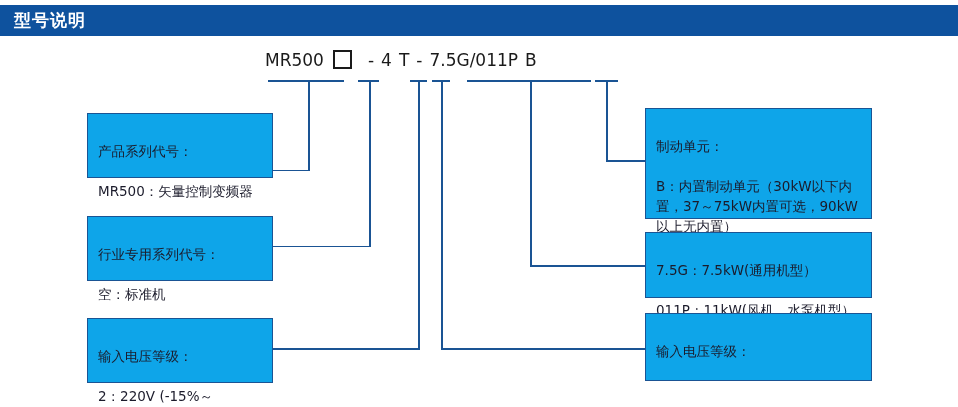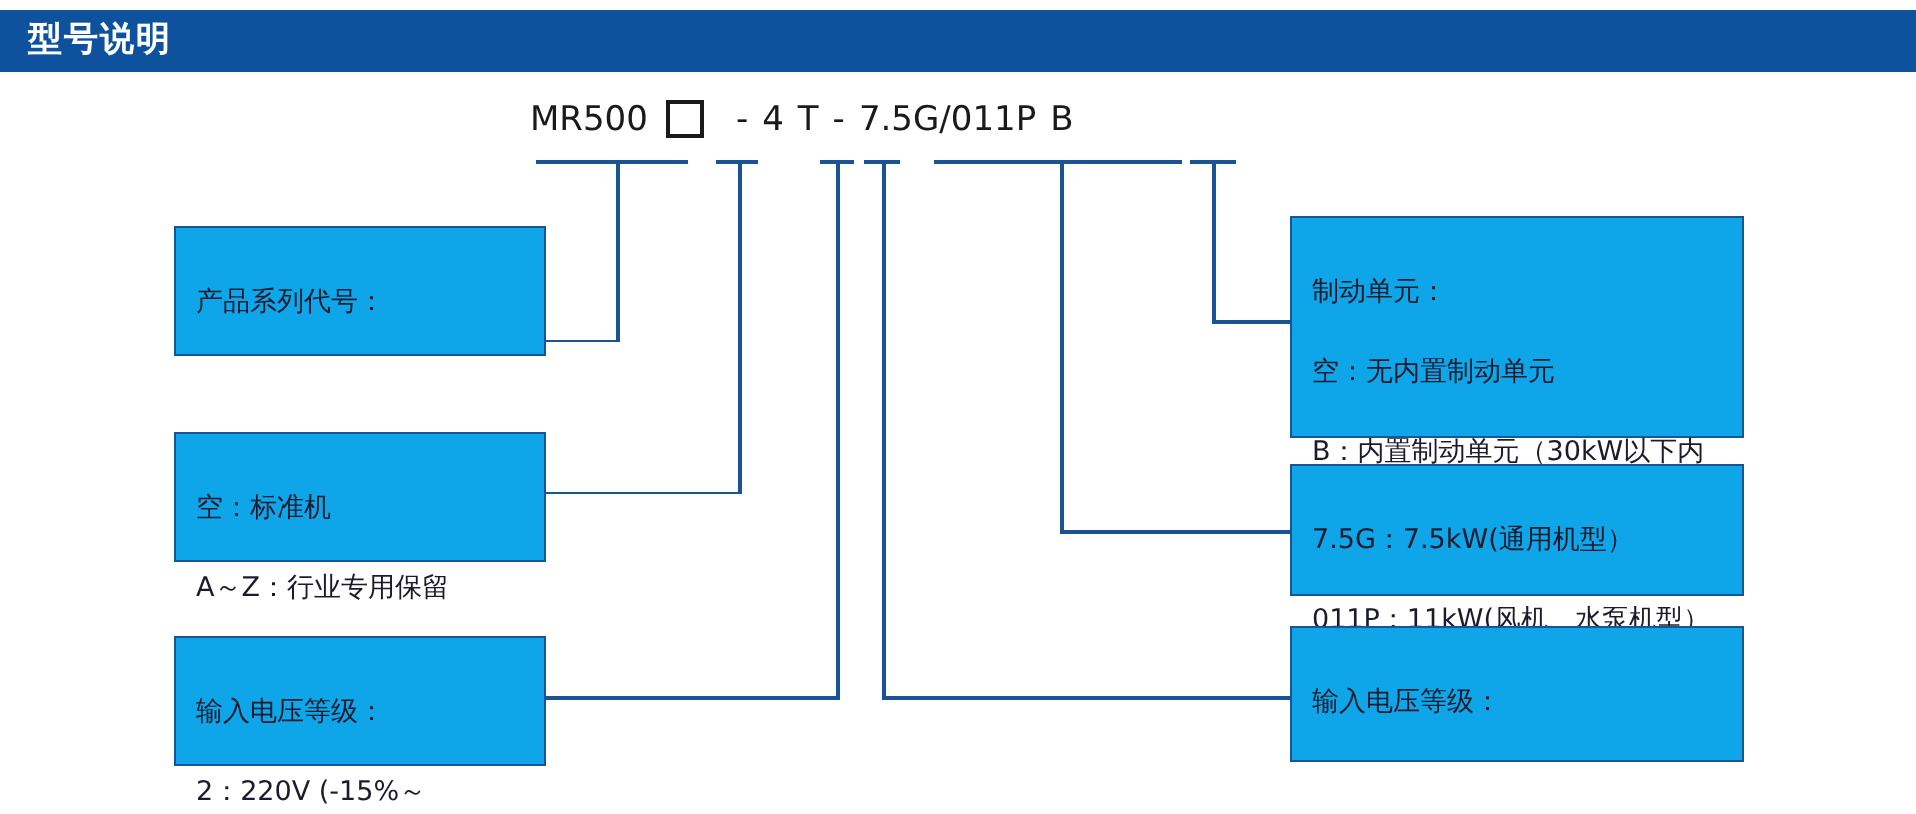--- a/index.html
+++ b/index.html
@@ -120,36 +120,37 @@
   <div class="ln h" style="left:441px; top:348px; width:205px;"></div>
 
   <div class="ln v" style="left:530px; top:80px; height:186px;"></div>
   <div class="ln h" style="left:530px; top:265px; width:116px;"></div>
 
   <div class="ln v" style="left:606px; top:80px; height:81px;"></div>
   <div class="ln h" style="left:606px; top:160px; width:40px;"></div>
 
   <div class="box" style="left:87px; top:113px; width:186px; height:65px;">
     <span class="ttl">产品系列代号：</span>
+    <span class="row">MR500：矢量控制变频器</span>
   </div>
 
   <div class="box" style="left:87px; top:216px; width:186px; height:65px;">
+    <span class="ttl">行业专用系列代号：</span>
     <span class="row">空：标准机</span>
     <span class="row">A～Z：行业专用保留</span>
   </div>
 
   <div class="box" style="left:87px; top:318px; width:186px; height:65px;">
     <span class="ttl">输入电压等级：</span>
     <span class="row">2：220V (-15%～+30%）</span>
     
   </div>
 
   <div class="box" style="left:645px; top:108px; width:227px; height:111px;">
     <span class="ttl">制动单元：</span>
-    <span class="row">空：无内置制动单元</span>
     <span class="row">B：内置制动单元（30kW以下内置，37～75kW内置可选，90kW以上无内置）</span>
   </div>
 
   <div class="box" style="left:645px; top:232px; width:227px; height:66px;">
     <span class="row">7.5G：7.5kW(通用机型）</span>
     <span class="row">011P：11kW(风机、水泵机型）</span>
   </div>
 
   <div class="box" style="left:645px; top:313px; width:227px; height:68px;">
     <span class="ttl">输入电压等级：</span>

